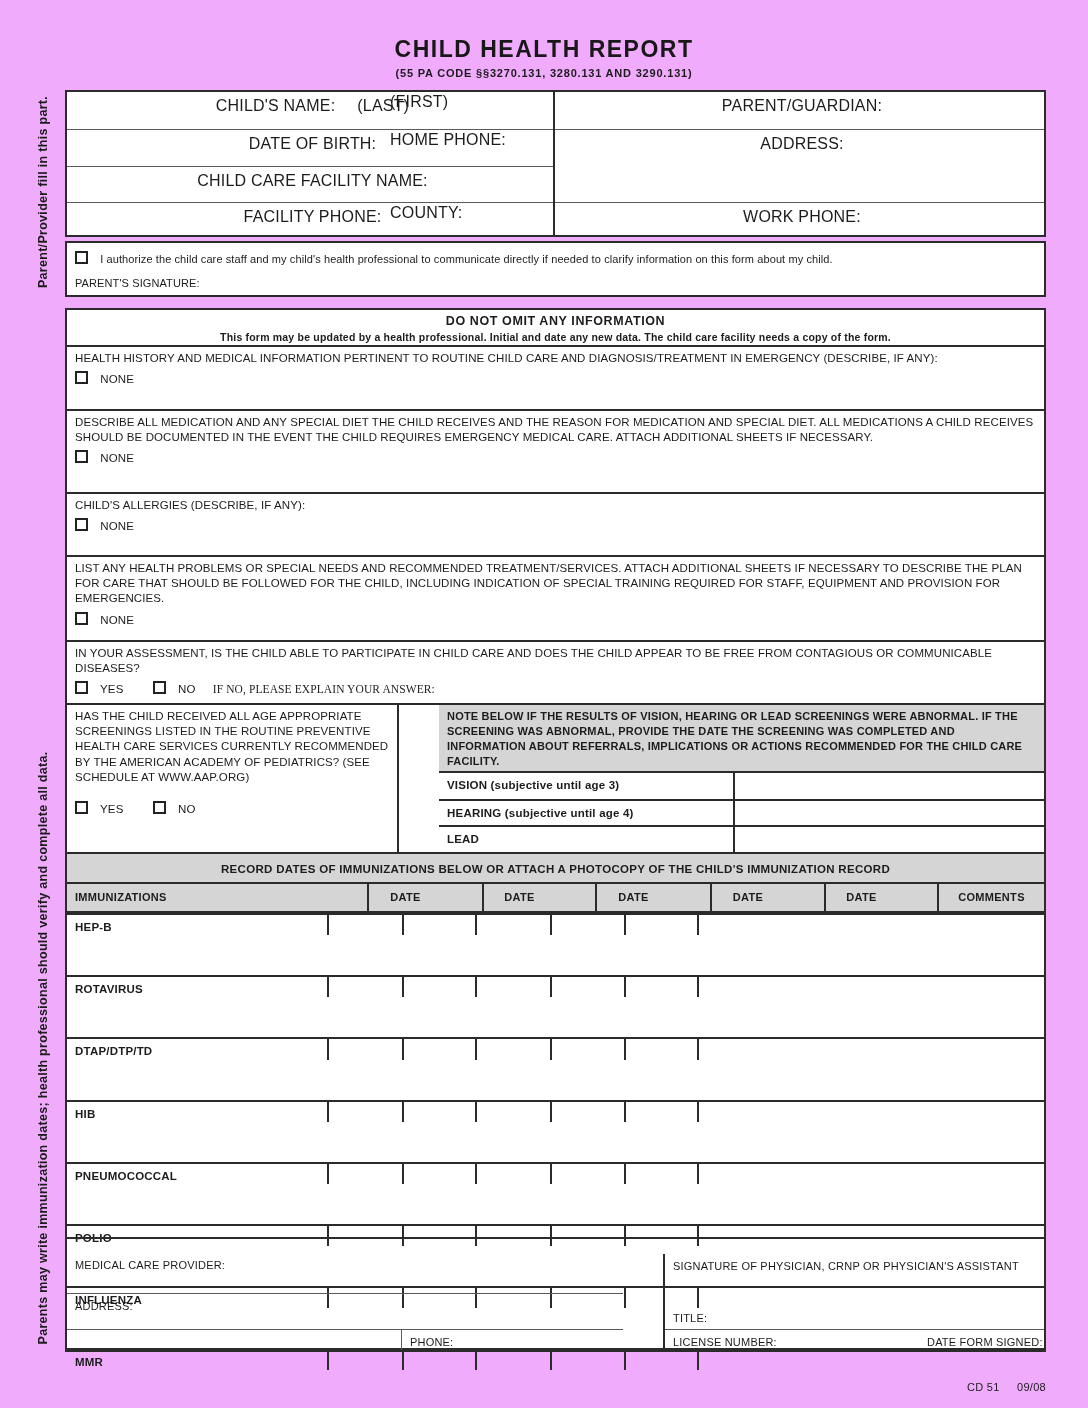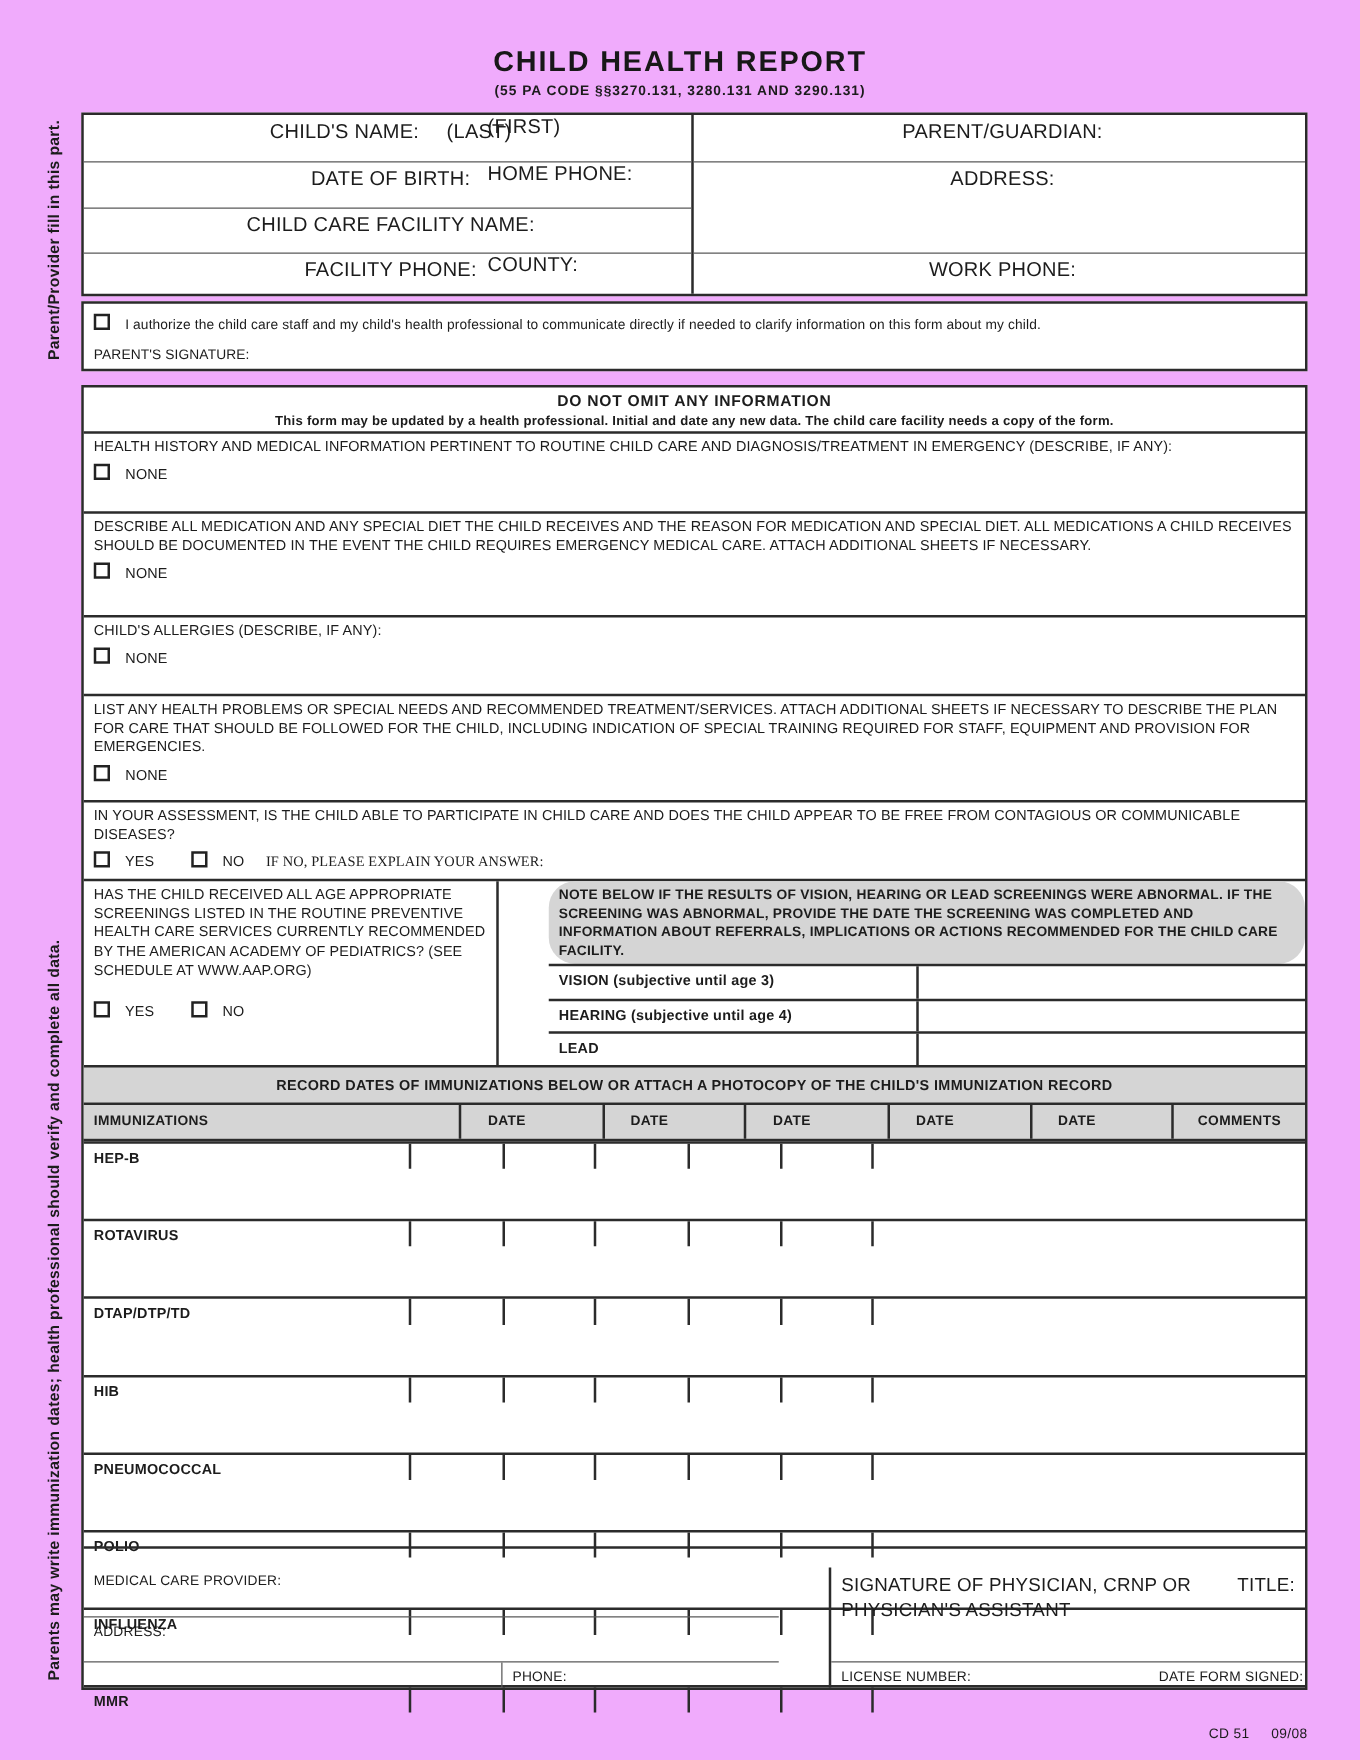--- a/index.html
+++ b/index.html
@@ -46,21 +46,21 @@
   .noneline{margin-top:5px;}
   .opt{margin-right:26px;}
   .explain{margin-left:14px;font-family:Liberation Serif, serif;}
   
   .c-s6{height:149px;display:flex;}
   .scrL{width:332px;border-right:2px solid #2b2b2b;box-sizing:border-box;padding:4px 8px 0 8px;}
   .scrL a{color:#1c1c1c;}
   .scrYN{margin-top:16px;}
   .scrR{flex:1;display:flex;flex-direction:column;}
   .note{height:67px;box-sizing:border-box;background:#d5d5d5;padding:4px 8px 0 8px;
-        font-size:11px;font-weight:bold;line-height:1.35;letter-spacing:0.2px;border-radius:21px;}
+        font-size:11px;font-weight:bold;line-height:1.35;letter-spacing:0.2px;}
   .scrRow{box-sizing:border-box;border-top:2px solid #2b2b2b;display:flex;}
   .scrRow .sl{width:296px;border-right:2px solid #2b2b2b;box-sizing:border-box;
         font-weight:bold;font-size:11.5px;padding:5px 0 0 8px;letter-spacing:0.2px;}
   .scrRow .sv{flex:1;}
   .rowVision{height:28px;}.rowHearing{height:27px;}.rowLead{height:27px;}
   
   .c-banner{height:30px;background:#d5d5d5;text-align:center;font-weight:bold;
         font-size:11.5px;letter-spacing:0.3px;padding-top:8px;}
   .immgrid{display:grid;grid-template-columns:260px 75px 73px 75px 74px 73px 1fr;}
   .c-immhead{height:29px;background:#d5d5d5;}
@@ -76,22 +76,22 @@
   
   .c-prov{height:113px;display:flex;align-items:flex-end;}
   .provL{width:556px;box-sizing:border-box;display:flex;flex-direction:column;}
   .pRow{box-sizing:border-box;font-size:11px;letter-spacing:0.2px;padding:5px 0 0 8px;}
   .pRow + .pRow{border-top:1px solid #5a5a5a;}
   .p1{height:40px;}.p2{height:36px;}
   .p3{flex:1;display:flex;padding:0;}
   .p3a{width:335px;border-right:1px solid #5a5a5a;box-sizing:border-box;}
   .p3b{flex:1;padding:5px 0 0 8px;}
   .provR{flex:1;border-left:2px solid #2b2b2b;box-sizing:border-box;display:flex;flex-direction:column;}
-  .pr1{height:75px;box-sizing:border-box;display:flex;flex-direction:row;justify-content:space-between;
-       padding:5px 8px 4px 8px;font-size:15px;letter-spacing:0.2px;}
+  .pr1{height:75px;box-sizing:border-box;display:flex;flex-direction:column;justify-content:space-between;
+       padding:5px 8px 4px 8px;font-size:11px;letter-spacing:0.2px;}
   .pr2{flex:1;border-top:1px solid #5a5a5a;position:relative;
        font-size:11px;letter-spacing:0.2px;padding:5px 0 0 8px;}
   .dfs{position:absolute;left:262px;top:5px;}
   
   .footer{position:absolute;top:1357px;left:65px;width:981px;text-align:right;font-size:11px;letter-spacing:0.3px;margin-top:24px;}
   .footer span{margin-left:14px;}
 </style>
 </head>
 <body>
 

